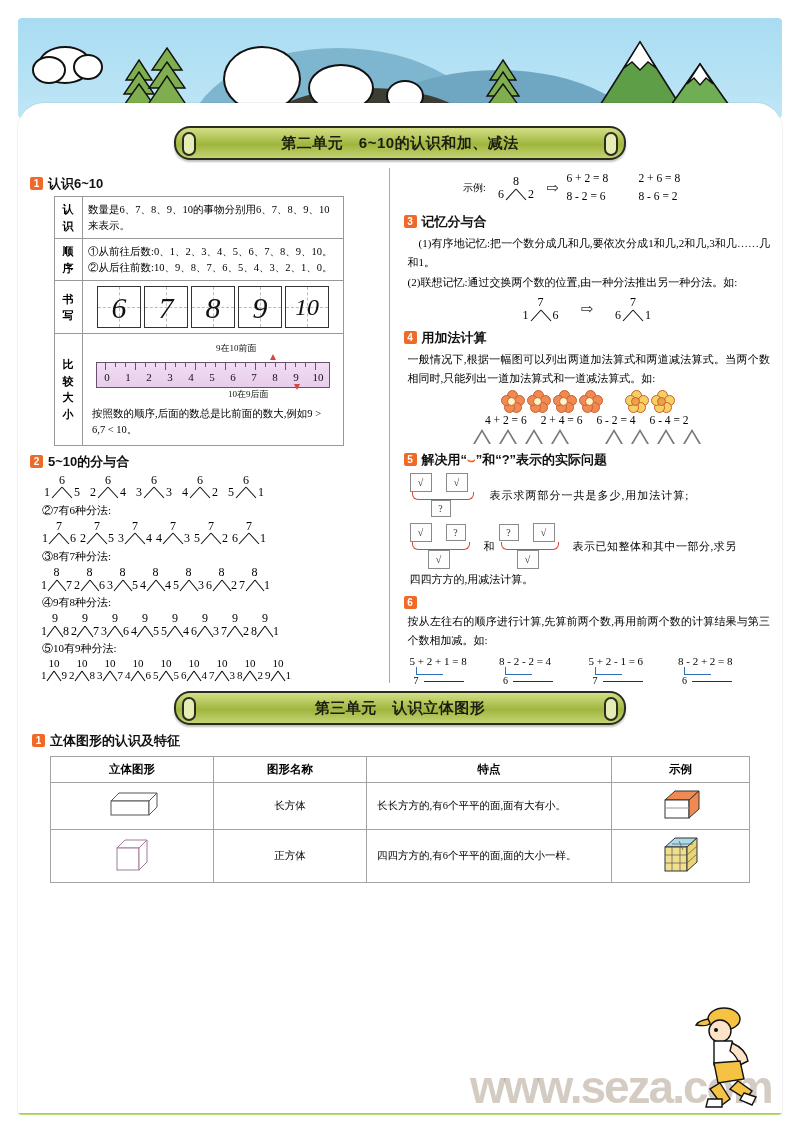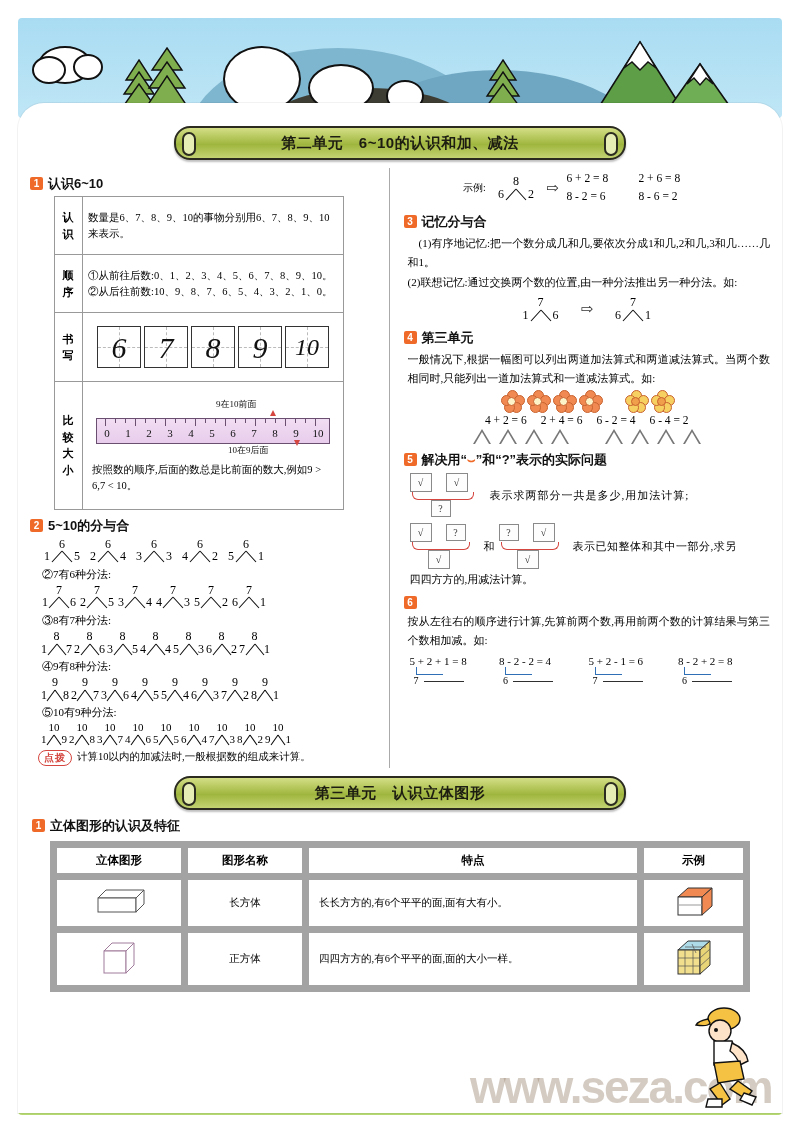--- a/index.html
+++ b/index.html
@@ -74,21 +74,21 @@
   .hd{display:flex;align-items:flex-start;margin:7px 0 3px 0;}
   .num{
     display:inline-block;width:13px;height:13px;line-height:13px;text-align:center;
     background:#ef6a28;color:#fff;font-family:"Liberation Sans",sans-serif;
     font-size:10px;font-weight:bold;border-radius:2px;margin-right:5px;flex:none;margin-top:2px;
   }
   .hd-txt{font-family:"Liberation Sans",sans-serif;font-weight:bold;font-size:13px;color:#111;}
   .hd-txt .mark{color:#ef6a28;}
 
   .tbl{border:1px solid #888;border-collapse:collapse;width:290px;margin:2px 0 0 24px;font-size:10.5px;}
-  .tbl td{border:1px solid #999;padding:12px 5px;vertical-align:middle;line-height:1.5;}
+  .tbl td{border:1px solid #999;padding:4px 5px;vertical-align:middle;line-height:1.5;}
   .tbl td.k{width:40px;text-align:center;font-weight:bold;font-size:11px;letter-spacing:1px;}
 
   .wboxes{display:flex;gap:3px;justify-content:center;padding:1px 0;}
   .wbox{
     width:42px;height:40px;border:1.5px solid #333;position:relative;background:#fff;
     display:flex;align-items:center;justify-content:center;
     font-family:"Liberation Serif",serif;font-size:30px;color:#111;font-style:italic;
   }
   .wbox:before,.wbox:after{content:"";position:absolute;border-color:#bbb;}
   .wbox:before{left:0;right:0;top:50%;border-top:1px dashed #bbb;}
@@ -163,21 +163,21 @@
   .brace{height:7px;border-bottom:1px solid #d4463f;border-left:1px solid #d4463f;border-right:1px solid #d4463f;border-radius:0 0 6px 6px;}
 
   .calcrow{display:flex;justify-content:space-between;margin:4px 6px 0 6px;font-size:11px;}
   .calc{position:relative;text-align:left;width:86px;}
   .calc .res{position:absolute;left:4px;top:15px;font-size:10px;}
   .calc .u1{position:absolute;left:6px;top:12px;width:26px;height:7px;border-left:1px solid #2f6fb5;border-bottom:1px solid #2f6fb5;}
   .calc .u2{position:absolute;left:6px;top:21px;width:44px;border-bottom:1px solid #2f2f2f;}
 
   
   .t3{border-collapse:collapse;width:700px;margin:6px auto 0 auto;font-size:10.5px;border:1px solid #777;}
-  .t3 th,.t3 td{border:7px solid #a3a3a3;padding:5px 2px;text-align:center;}
+  .t3 th,.t3 td{border:1px solid #a3a3a3;padding:5px 21px;text-align:center;}
   .t3 th{font-family:"Liberation Sans",sans-serif;font-weight:bold;font-size:11.5px;}
   .t3 td.desc{text-align:left;padding-left:10px;}
   .runner{position:absolute;right:30px;bottom:18px;width:90px;height:110px;z-index:7;}
 </style>
 </head>
 <body>
 
 <div class="sky">
   <div class="hill-blue" style="left:170px;top:30px;width:300px;height:90px;"></div>
   <div class="hill-blue" style="left:330px;top:52px;width:300px;height:80px;background:#6fa7c2;"></div>
@@ -591,24 +591,20 @@
               <i style="font-style:normal">2</i>
             </span></div>
         <div class="bond" style="width:28px;font-size:11px"><span class="top">10</span><span class="v"><svg width="20" height="12">
                 <path d="M10 1 L3 11 M10 1 L17 11" stroke="#111" fill="none" stroke-width="1.1"></path>
               </svg></span><span class="bot" style="padding:0 1px">
               <i style="font-style:normal">9</i>
               <i style="font-style:normal">1</i>
             </span></div>
       </div>
 
-      <div class="tip">
-        <span class="tip-badge">点拨</span>
-        <span>计算10以内的加减法时,一般根据数的组成来计算。</span>
-      </div>
     </div>
 
     <div class="col-r">
 
       <div class="example-row">
         <span class="ex-label">示例:</span>
         <span class="bond" style="width:44px;font-size:12px">
           <span class="top">8</span>
           <span class="v"><svg width="26" height="13">
                 <path d="M13 1 L3 12 M13 1 L23 12" stroke="#111" fill="none" stroke-width="1.1"></path>
@@ -650,21 +646,21 @@
               </svg></span>
           <span class="bot">
               <i style="font-style:normal">6</i>
               <i style="font-style:normal">1</i>
             </span>
         </span>
       </div>
 
       <div class="hd">
         <span class="num">4</span>
-        <span class="hd-txt">第三单元</span>
+        <span class="hd-txt">用加法计算</span>
       </div>
       <div class="para">一般情况下,根据一幅图可以列出两道加法算式和两道减法算式。当两个数相同时,只能列出一道加法算式和一道减法算式。如:</div>
 
       <div class="flowers">
         <span class="flower">
             <i style="left:6.5px;top:0;background:#f08a52"></i>
             <i style="left:13px;top:5px;background:#f08a52"></i>
             <i style="left:10px;top:12px;background:#f08a52"></i>
             <i style="left:3px;top:12px;background:#f08a52"></i>
             <i style="left:0;top:5px;background:#f08a52"></i>

